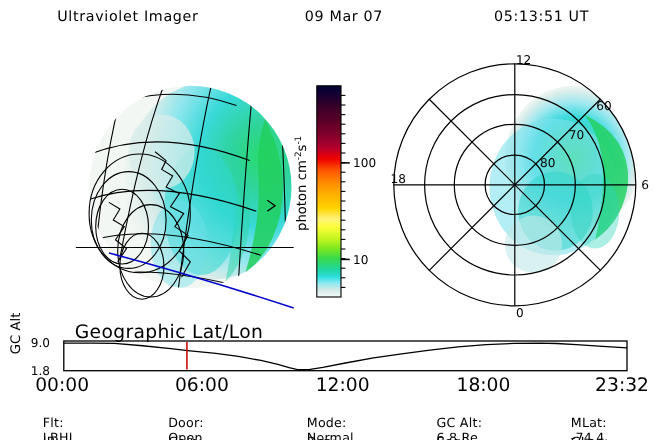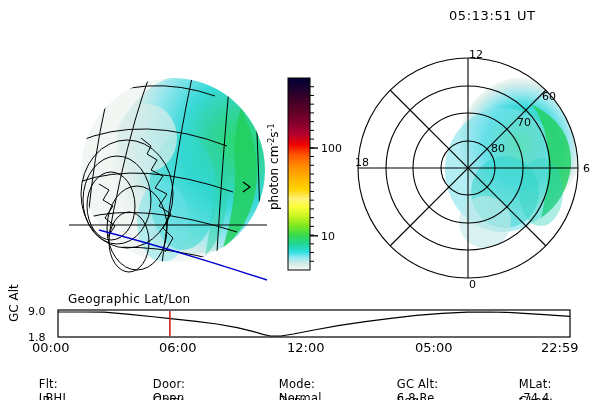--- a/index.html
+++ b/index.html
@@ -52,32 +52,32 @@
     font-size: 11px;
     fill: #000000;
   }
   .cb-axis-title {
     font-family: "DejaVu Sans", sans-serif;
     font-size: 12px;
     fill: #000000;
   }
   .caption {
     position: absolute;
-    font-size: 12px;
+    font-size: 17px;
     color: #000000;
     white-space: pre;
     letter-spacing: 0.3px;
   }
   #caption-geo   { left: 68px;  top: 292px; }
   #caption-polar { left: 408px; top: 292px; }
 
   
   .orbit-tick {
     position: absolute;
-    font-size: 13px;
+    font-size: 17px;
     color: #000;
     white-space: pre;
   }
 
   
   #status {
     position: absolute;
     left: 0;
     top: 363px;
     width: 600px;
@@ -102,20 +102,22 @@
   .sc1 { left: 122px; }
   .sc2 { left: 248px; }
   .sc3 { left: 366px; }
   .sc4 { left: 488px; }
 </style>
 </head>
 <body>
 
 <div id="app">
 
+  <div class="header-text" id="title-instrument">Ultraviolet Imager</div>
+  <div class="header-text" id="title-date">09 Mar 07</div>
   <div class="header-text" id="title-time">05:13:51 UT</div>
 
   <div class="panel" id="geo-panel">
     <svg width="215" height="255" viewBox="0 0 215 255">
       <defs>
         <clipPath id="globeClip">
           <circle cx="118" cy="128" r="92"></circle>
         </clipPath>
         <radialGradient id="auroraGeo" cx="0.78" cy="0.38" r="0.78">
           <stop offset="0%" stop-color="#23d96a"></stop>
@@ -302,22 +304,22 @@
       <rect x="58" y="14" width="512" height="27" fill="none" stroke="#000000" stroke-width="1.2"></rect>
 
       <polyline id="orbit-trace" fill="none" stroke="#000000" stroke-width="1.2" points="58.0,16.0 83.6,16.0 104.1,16.2 129.7,18.3 155.3,21.0 170.6,22.7 196.2,25.3 216.7,28.0 237.2,31.7 252.6,35.3 262.8,38.3 270.5,40.0 280.7,40.0 293.5,38.0 314.0,34.0 339.6,29.3 365.2,25.7 390.8,22.3 416.4,19.3 442.0,17.3 467.6,16.2 490.6,16.0 506.0,16.3 523.9,17.3 544.4,18.7 570.0,20.3"></polyline>
 
       <line id="orbit-marker" y1="15" y2="40" stroke="#cc0000" stroke-width="1.4" x1="169.9232" x2="169.9232"></line>
     </svg>
 
     <div class="orbit-tick" style="left:32px;  top:44px;">00:00</div>
     <div class="orbit-tick" style="left:159px; top:44px;text-align:right;">06:00</div>
     <div class="orbit-tick" style="left:287px; top:44px;">12:00</div>
-    <div class="orbit-tick" style="left:415px; top:44px;">05:00</div>
-    <div class="orbit-tick" style="left:541px; top:44px;">22:59</div>
+    <div class="orbit-tick" style="left:415px; top:44px;">18:00</div>
+    <div class="orbit-tick" style="left:541px; top:44px;">23:32</div>
   </div>
 
   <div id="status">
     <div class="status-row" id="status-row-0">
       <div class="status-cell sc0">
         <span>Flt:</span>
         <span>LBHL</span>
       </div>
       <div class="status-cell sc1">
         <span>Door:</span>

